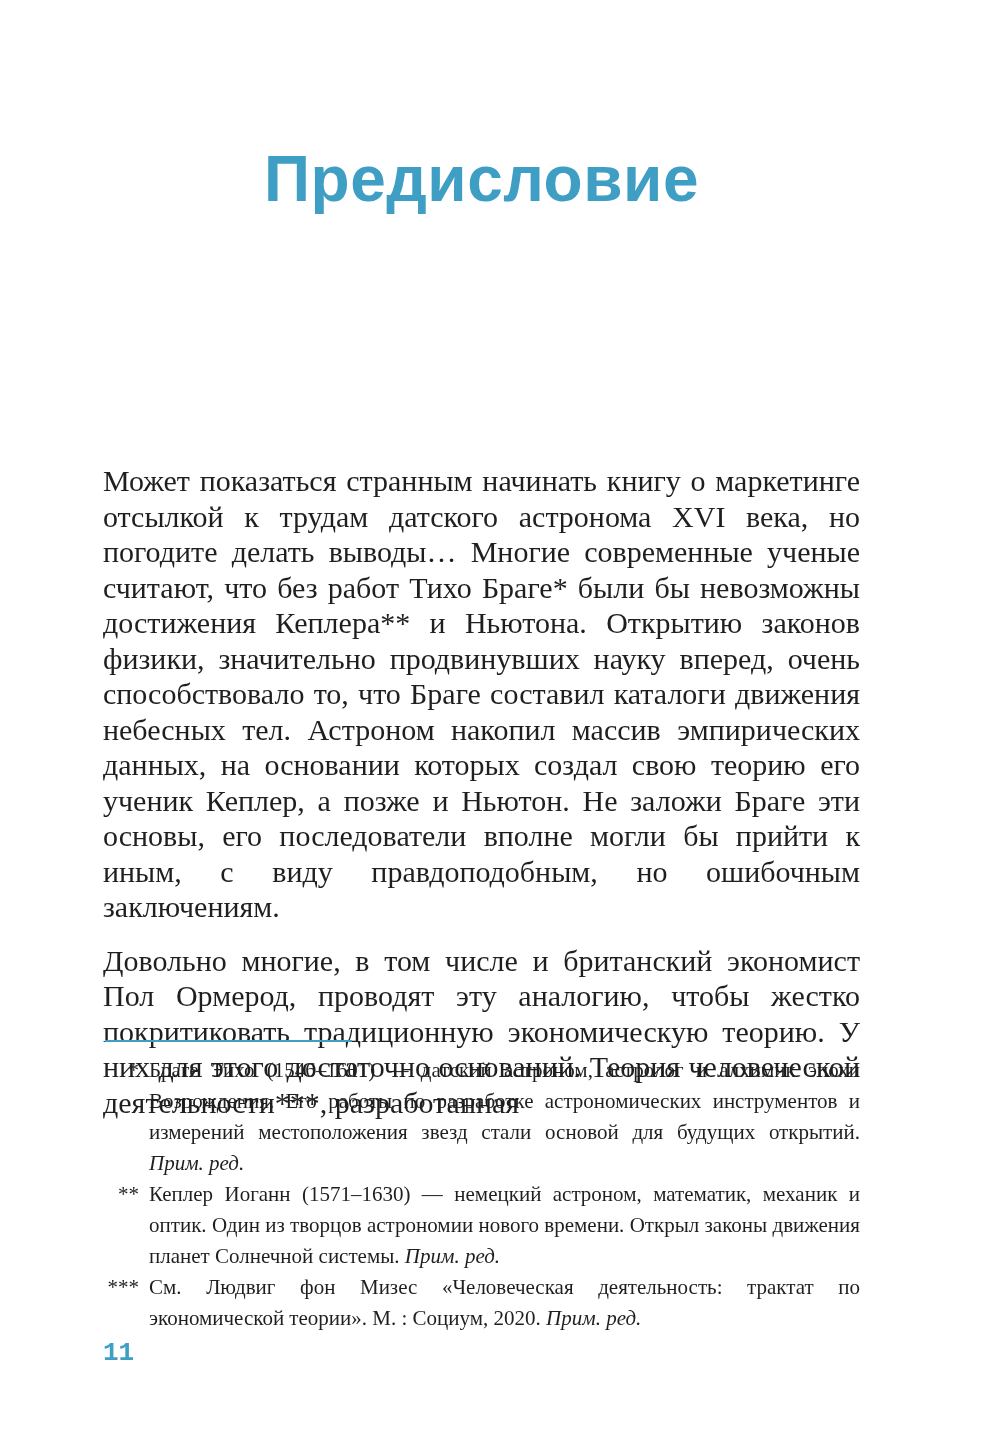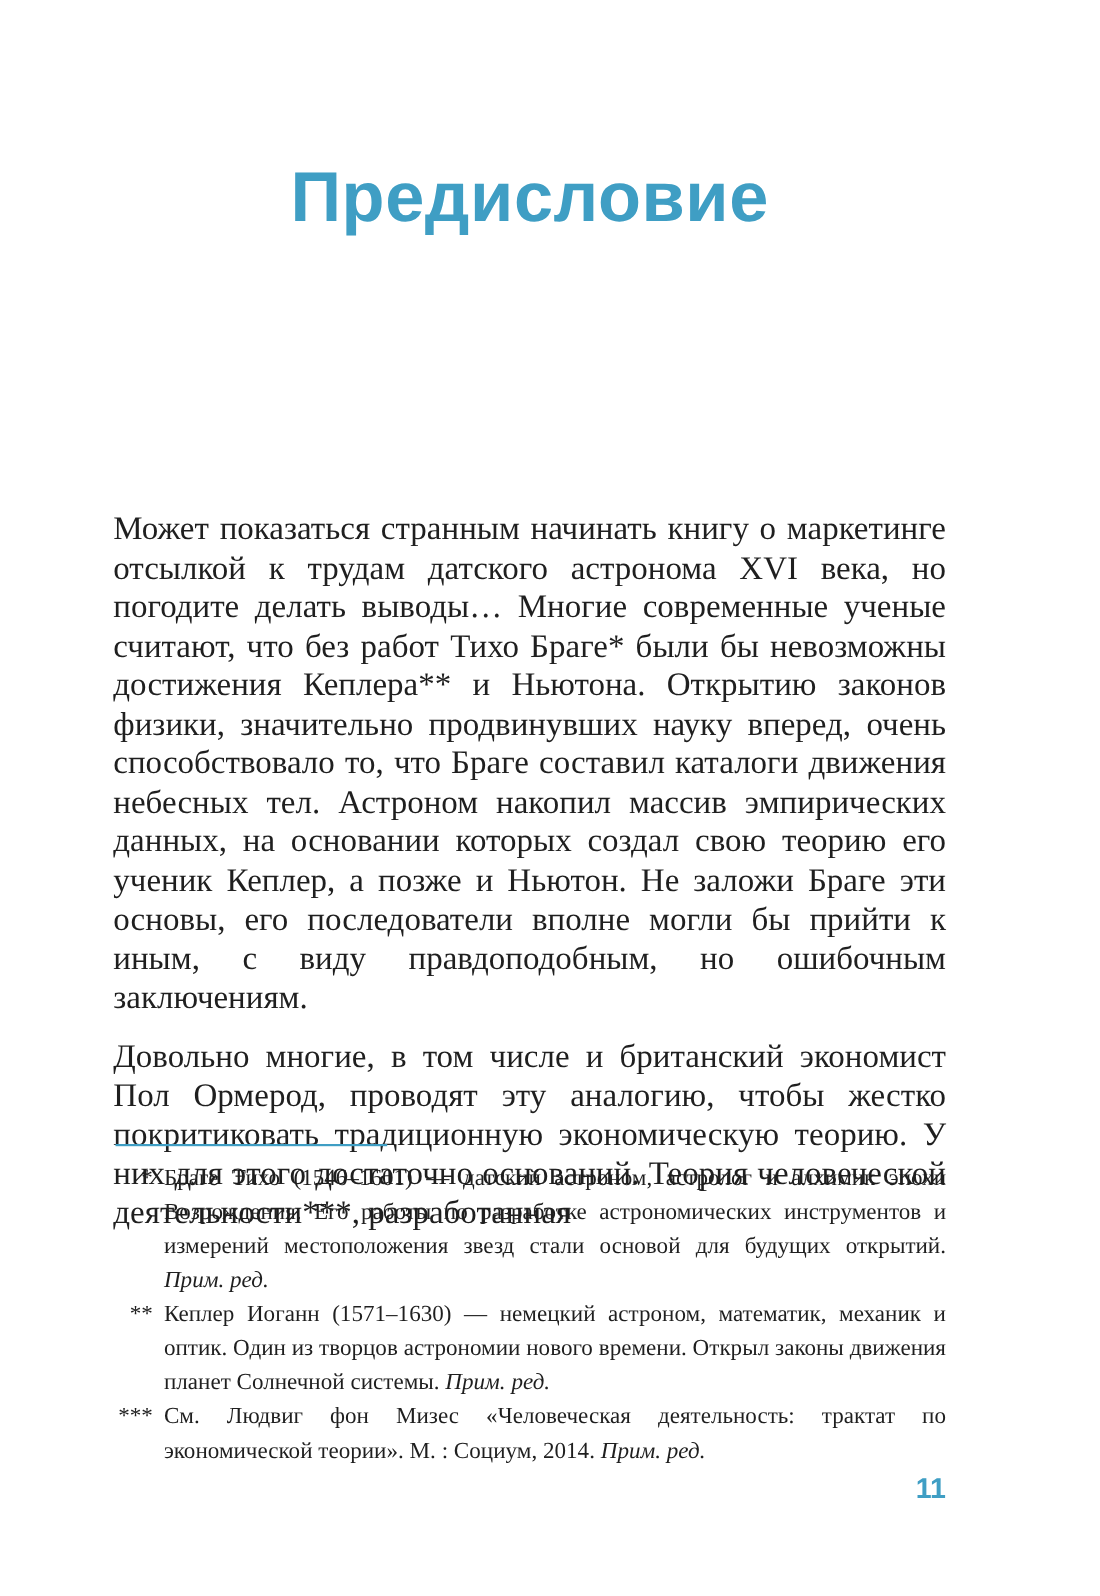--- a/index.html
+++ b/index.html
@@ -67,22 +67,22 @@
       flex: 1;
       text-align: justify;
       text-justify: inter-word;
     }
     .fn-note { }
     .page-number {
       position: absolute;
       top: 1338px;
       left: 103px;
       width: 757px;
-      text-align: right;
-      font-family: Liberation Sans, sans-serif;
+      text-align: left;
+      font-family: Liberation Mono, monospace;
       font-weight: bold;
       font-size: 26px;
       color: #3f9ec4;
     }
   </style>
 </head>
 <body>
 
 <div class="page">
 
@@ -101,19 +101,19 @@
       <span class="fn-body"><span>Браге Тихо (1546–1601) — датский астроном, астролог и алхимик эпохи Возрождения. Его работы по разработке астрономических инструментов и измерений местоположения звезд стали основой для будущих открытий.</span> <i class="fn-note">Прим. ред.</i></span>
     </div>
 
     <div class="footnote">
       <span class="fn-marker">**</span>
       <span class="fn-body"><span>Кеплер Иоганн (1571–1630) — немецкий астроном, математик, механик и оптик. Один из творцов астрономии нового времени. Открыл законы движения планет Солнечной системы.</span> <i class="fn-note">Прим. ред.</i></span>
     </div>
 
     <div class="footnote">
       <span class="fn-marker">***</span>
-      <span class="fn-body"><span>См. Людвиг фон Мизес «Человеческая деятельность: трактат по экономической теории». М. : Социум, 2014.</span> <i class="fn-note">Прим. ред.</i></span>
+      <span class="fn-body"><span>См. Людвиг фон Мизес «Человеческая деятельность: трактат по экономической теории». М. : Социум, 2020.</span> <i class="fn-note">Прим. ред.</i></span>
     </div>
   </div>
 
   <div class="page-number">11</div>
 
 </div>
 
 </body></html>

